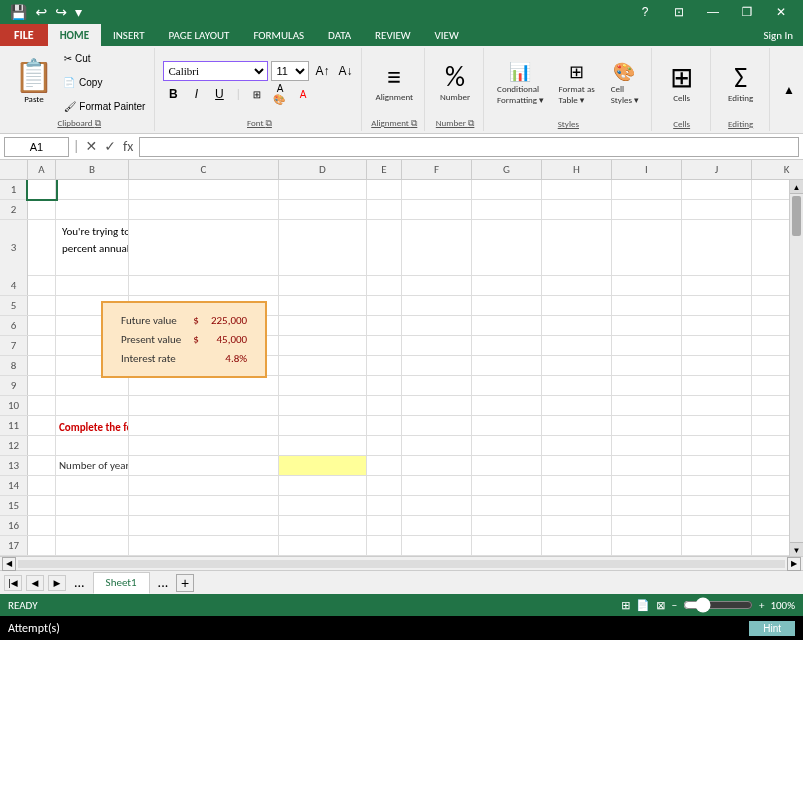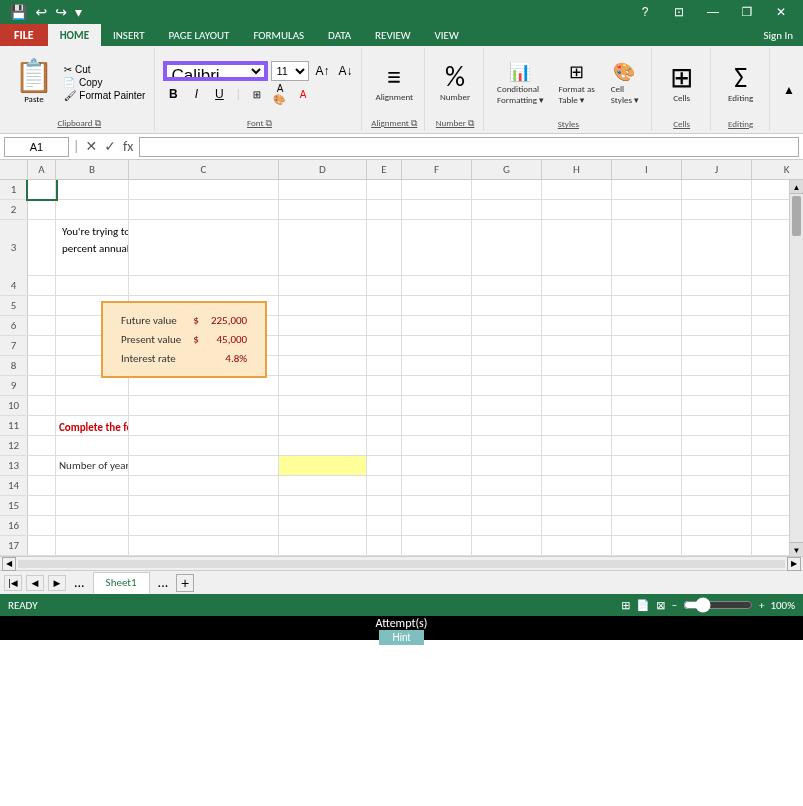--- a/index.html
+++ b/index.html
@@ -80,41 +80,42 @@
       padding-top: 2px;
       text-decoration: underline;
     }
     .ribbon-group-content {
       display: flex;
       flex-direction: row;
       align-items: center;
       gap: 3px;
       flex: 1;
     }
-    .small-btns { display: flex; flex-direction: column; gap: 0; }
+    .small-btns { display: flex; flex-direction: column; gap: 11px; }
     .small-btn {
       font-size: 10px;
       cursor: pointer;
       padding: 1px 3px;
       border: none;
       background: none;
       display: flex;
       align-items: center;
       gap: 2px;
     }
 
     
     .font-group-content { flex-direction: column; gap: 2px; }
     .font-row { display: flex; align-items: center; gap: 3px; }
     .font-select {
       height: 20px;
-      font-size: 17px;
-      border: 4px solid #8b5cf6;
+      font-size: 11px;
+      border: 1px solid #8b5cf6;
       background: white;
       width: 105px;
+      font-family: Liberation Serif, serif;
     }
     .font-size-select {
       height: 20px;
       font-size: 11px;
       border: 1px solid #aaa;
       background: white;
       width: 38px;
     }
     .font-btn {
       height: 20px;
@@ -270,21 +271,20 @@
 
     
     #bottom-bar {
       background: #000;
       color: white;
       height: 24px;
       display: flex;
       align-items: center;
       justify-content: space-between;
       padding: 0 8px;
-      flex-direction: column;
     }
     .hint-btn {
       background: #7fbfbf;
       color: white;
       border: none;
       padding: 2px 14px;
       font-size: 10px;
       cursor: pointer;
     }
 

